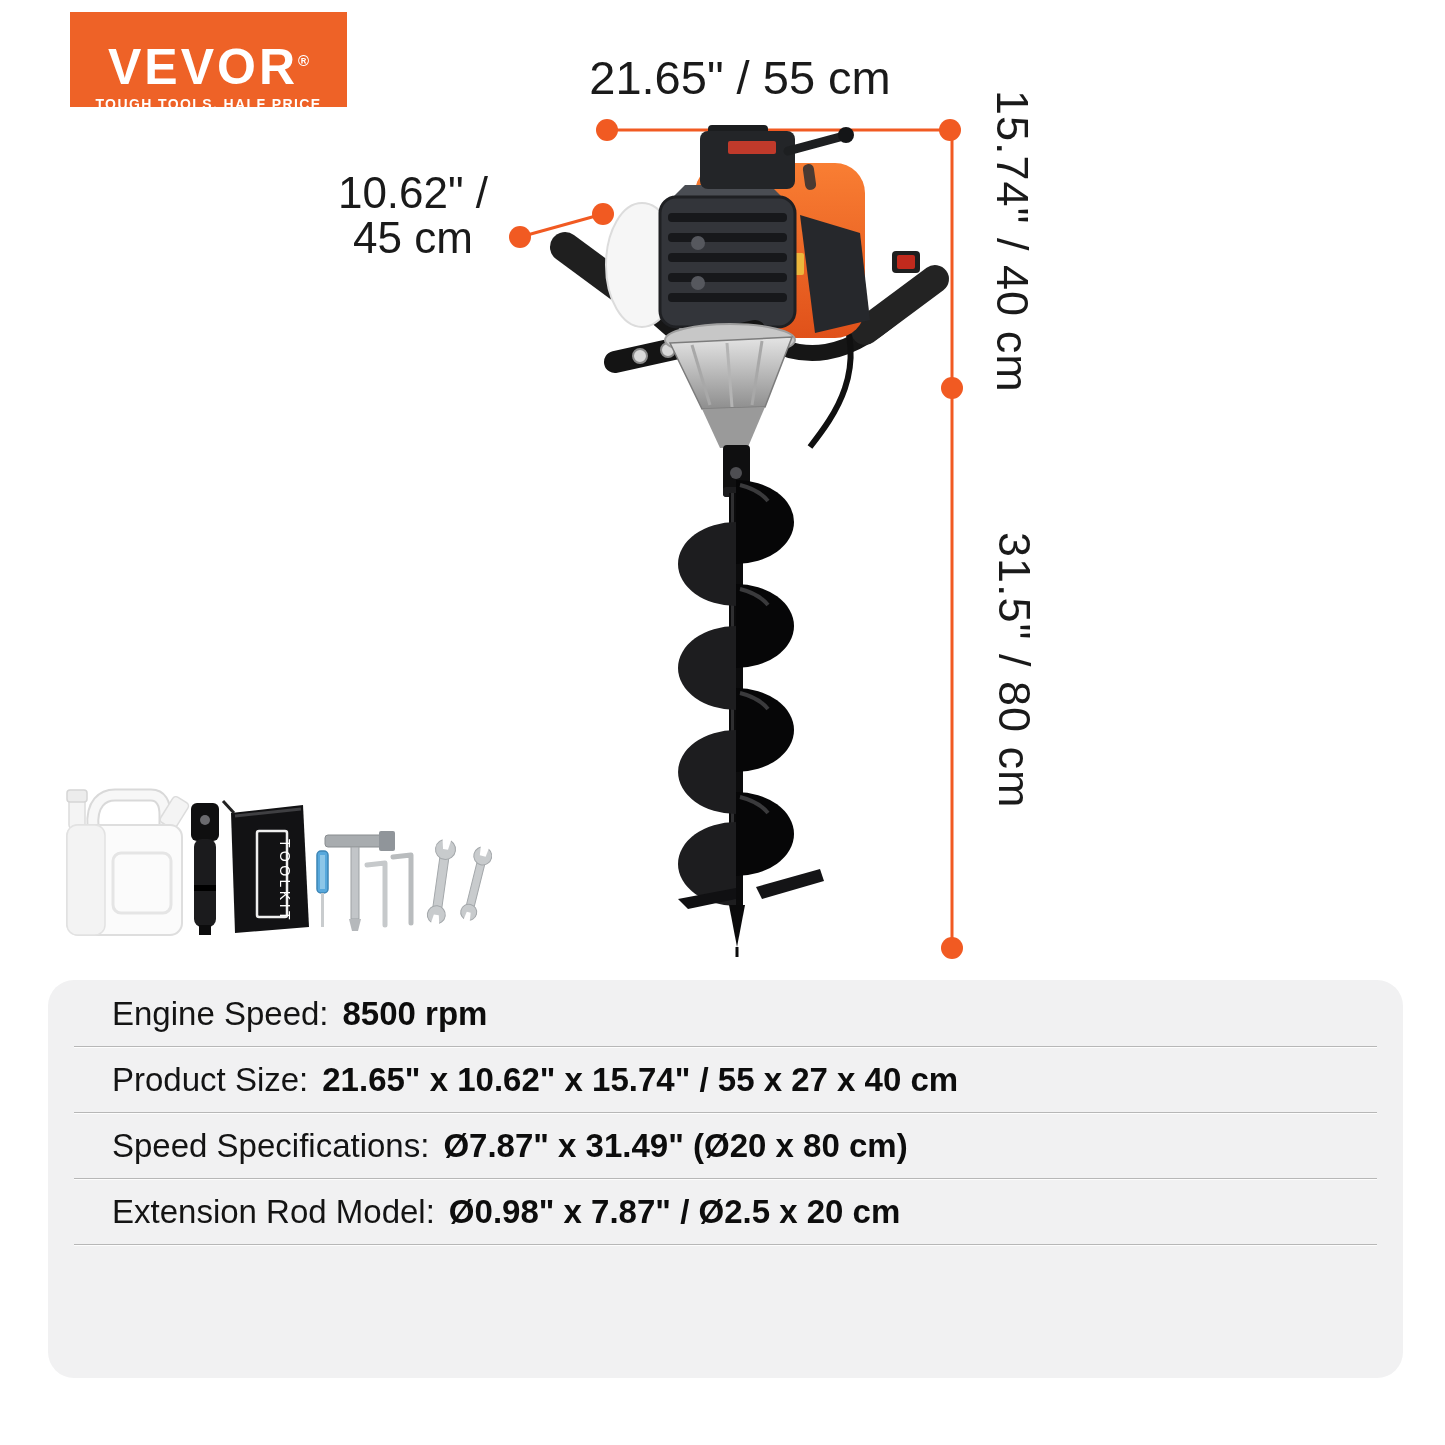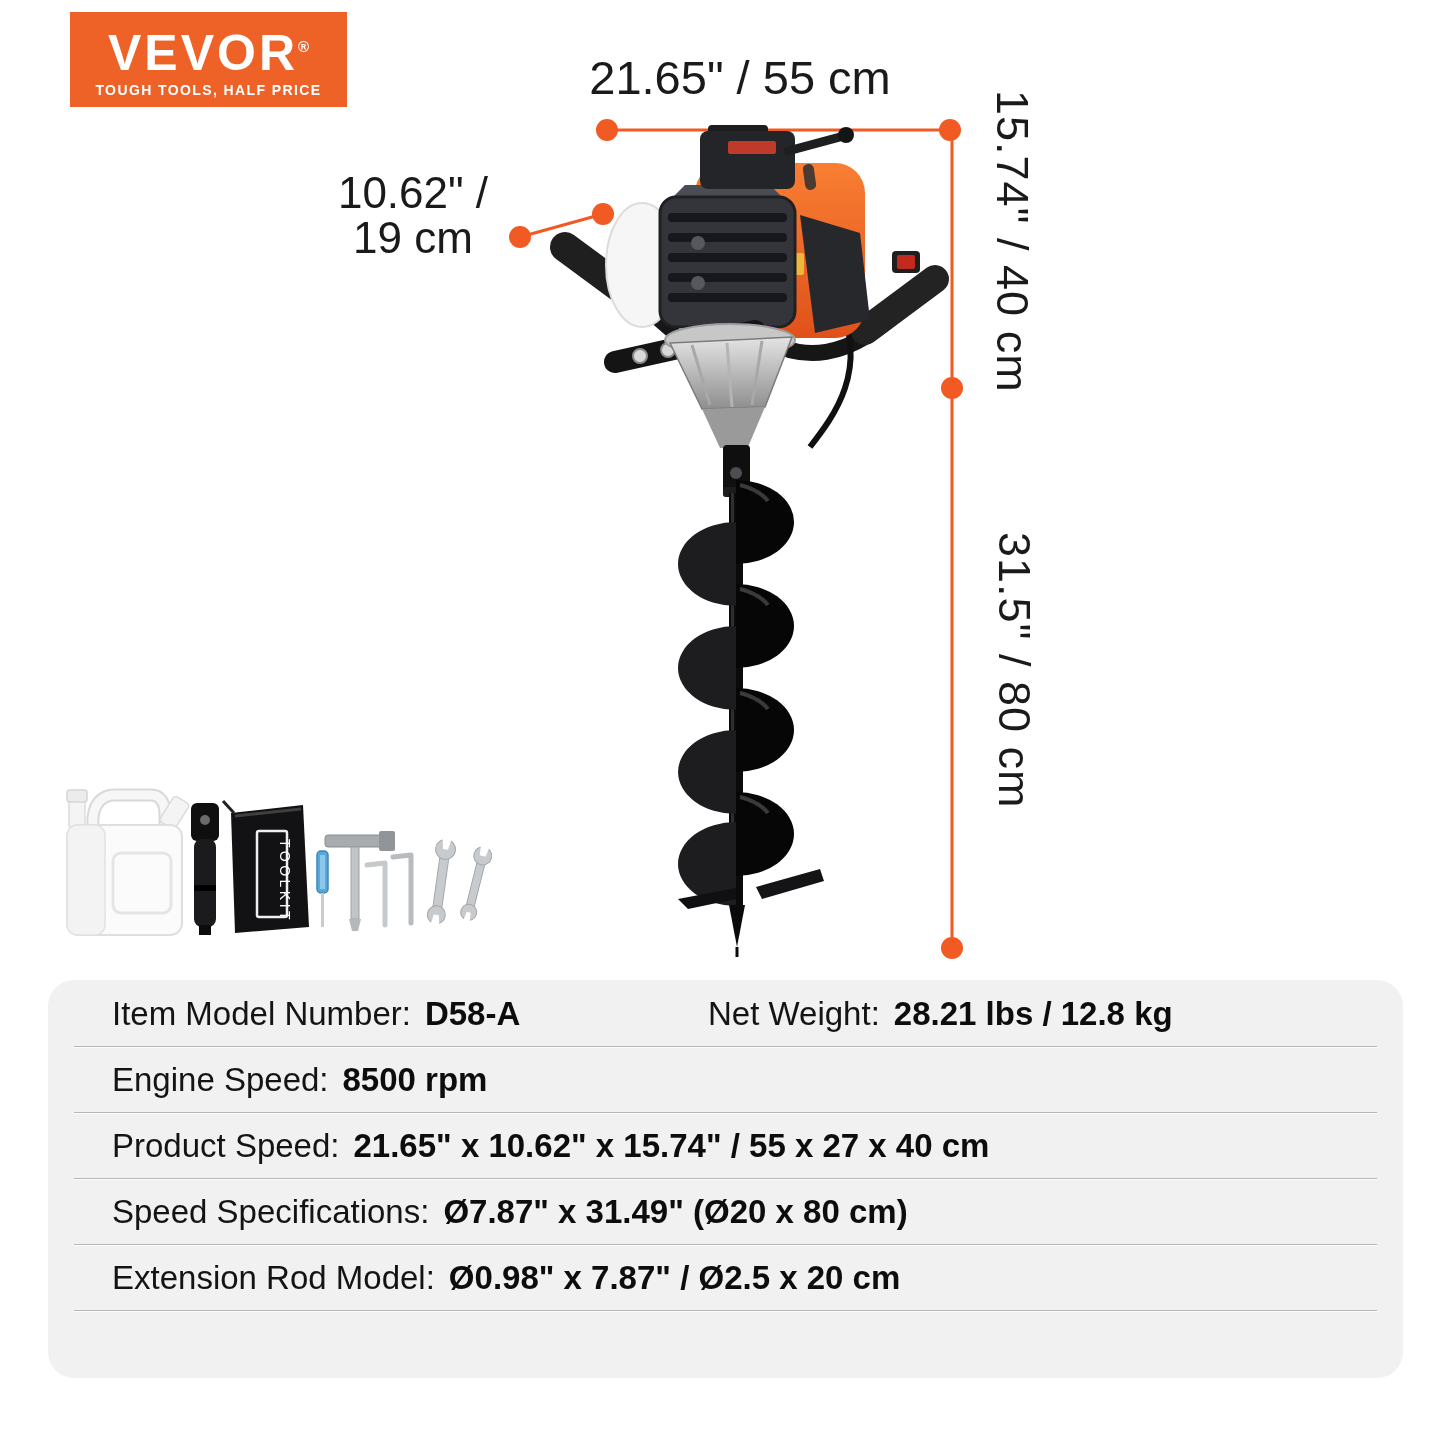--- a/index.html
+++ b/index.html
@@ -5,21 +5,21 @@
   html,body { margin:0; padding:0; }
   body {
     width:1445px; height:1445px; position:relative; background:#ffffff;
     font-family:"Liberation Sans","DejaVu Sans",sans-serif; overflow:hidden;
     color:#161616;
   }
   
   .logo {
     position:absolute; left:70px; top:12px; width:277px; height:95px;
     background:#EE6227; color:#fff; text-align:center; box-sizing:border-box;
-    padding-top:10px;
+    padding-top:24px;
   }
   .brand-row { font-weight:bold; font-size:50px; line-height:50px; letter-spacing:3px; }
   .brand-row .reg { font-size:15px; vertical-align:super; letter-spacing:0; }
   .tagline { font-weight:bold; font-size:14px; letter-spacing:1.4px; margin-top:4px; }
   
   .dim { position:absolute; color:#1a1a1a; }
   .dim-top { left:540px; top:50px; width:400px; text-align:center; font-size:47px; }
   .dim-left { left:318px; top:170px; width:190px; text-align:center; font-size:44px; line-height:45px; }
   .dim-vert { writing-mode:vertical-rl; font-size:45px; letter-spacing:1px; }
   .dim-right-upper { left:986px; top:90px; height:320px; }
@@ -50,21 +50,21 @@
 <div class="logo">
   <div class="brand-row">
     <span>VEVOR</span><span class="reg">®</span>
   </div>
   <div class="tagline">TOUGH TOOLS, HALF PRICE</div>
 </div>
 
 <div class="dim dim-top">21.65" / 55 cm</div>
 <div class="dim dim-left">
   <div>10.62" /</div>
-  <div>19 cm</div>
+  <div>45 cm</div>
 </div>
 <div class="dim dim-vert dim-right-upper">15.74" / 40 cm</div>
 <div class="dim dim-vert dim-right-lower">31.5" / 80 cm</div>
 
 <svg class="overlay" width="1445" height="1445" viewBox="0 0 1445 1445">
   <g stroke="#F15A22" stroke-width="3">
     <line x1="607" y1="130" x2="950" y2="130"></line>
     <line x1="952" y1="130" x2="952" y2="948"></line>
     <line x1="520" y1="237" x2="603" y2="214"></line>
   </g>
@@ -239,38 +239,28 @@
       <circle cx="420" cy="80" r="9" fill="#c8cbcd" stroke="#a3a7aa" stroke-width="1"></circle>
       <polygon points="415,65 425,65 423,80 417,80" fill="#ffffff"></polygon>
       <circle cx="420" cy="138" r="8" fill="#c8cbcd" stroke="#a3a7aa" stroke-width="1"></circle>
       <polygon points="416,152 424,152 422,138 418,138" fill="#ffffff"></polygon>
     </g>
   </g>
 </svg>
 
 <div class="spec-table">
   <div class="row">
-    <div class="cell c1">
-      <span class="lbl">Item Model Number:</span>
-      <span class="val">D58-A</span>
-    </div>
-    <div class="cell">
-      <span class="lbl">Net Weight:</span>
-      <span class="val">28.21 lbs / 12.8 kg</span>
-    </div>
-  </div>
-  <div class="row">
     <div class="cell">
       <span class="lbl">Engine Speed:</span>
       <span class="val">8500 rpm</span>
     </div>
   </div>
   <div class="row">
     <div class="cell">
-      <span class="lbl">Product Speed:</span>
+      <span class="lbl">Product Size:</span>
       <span class="val">21.65" x 10.62" x 15.74" / 55 x 27 x 40 cm</span>
     </div>
   </div>
   <div class="row">
     <div class="cell">
       <span class="lbl">Speed Specifications:</span>
       <span class="val">Ø7.87" x 31.49" (Ø20 x 80 cm)</span>
     </div>
   </div>
   <div class="row">

